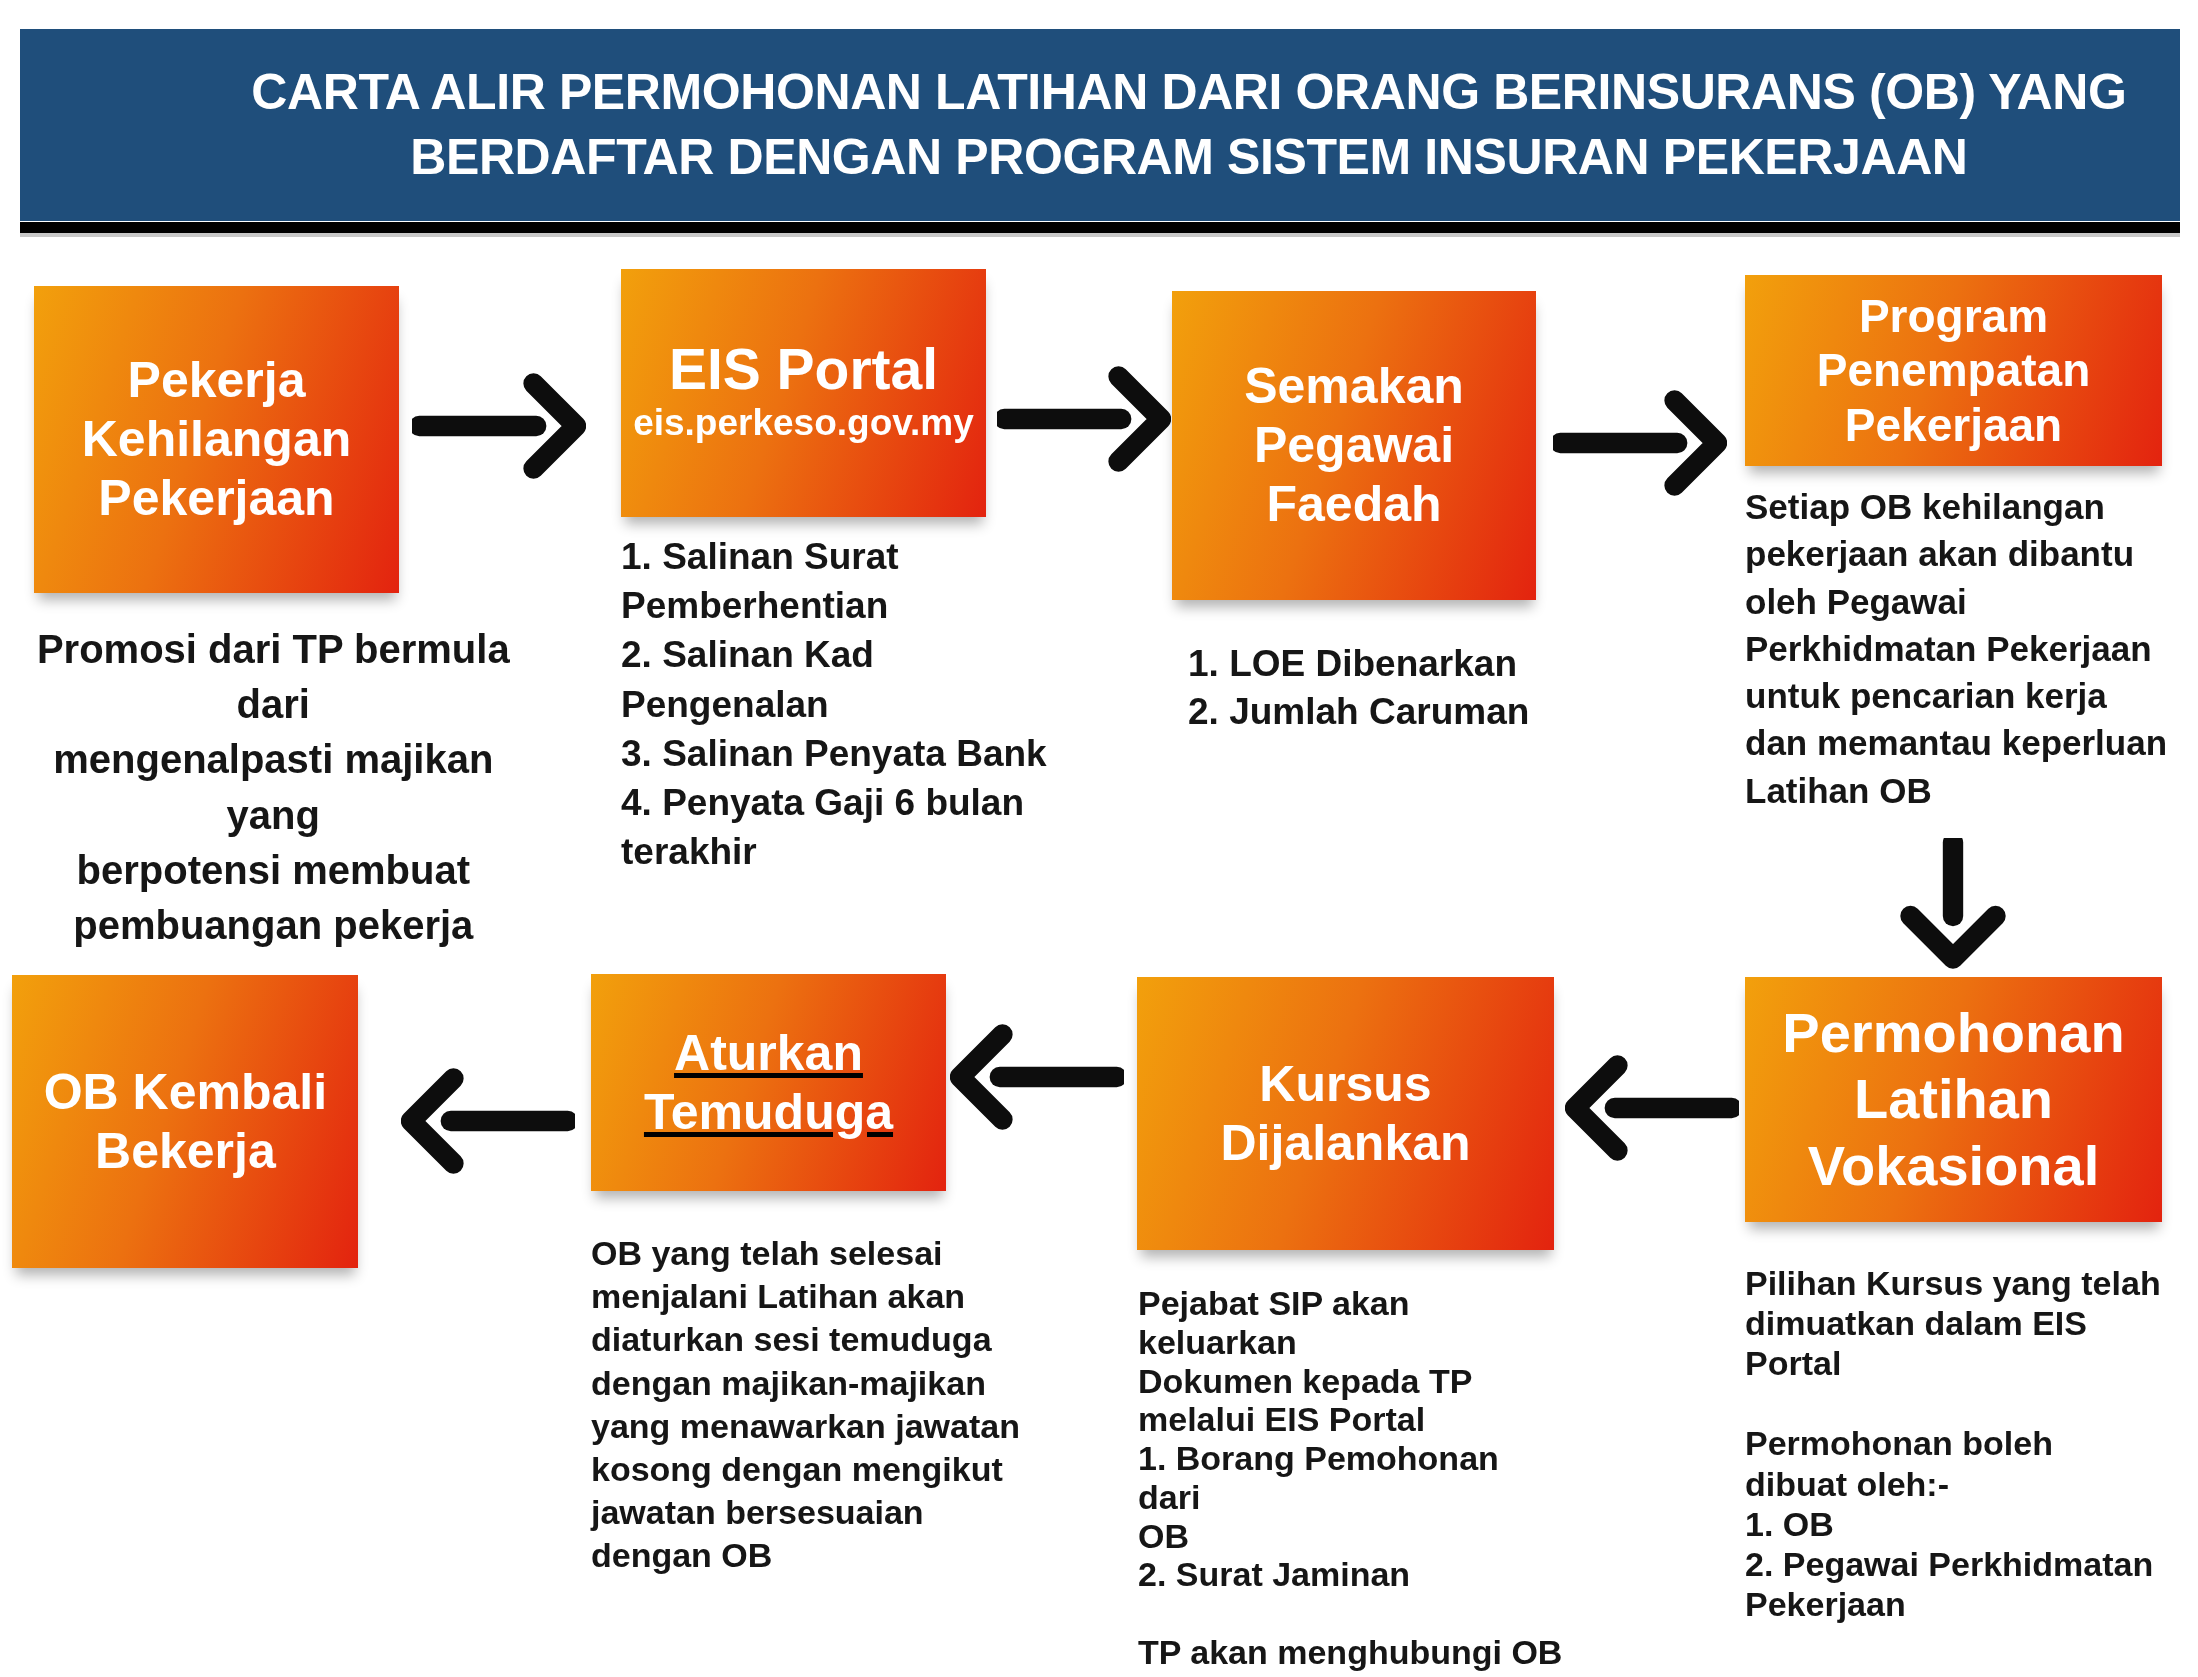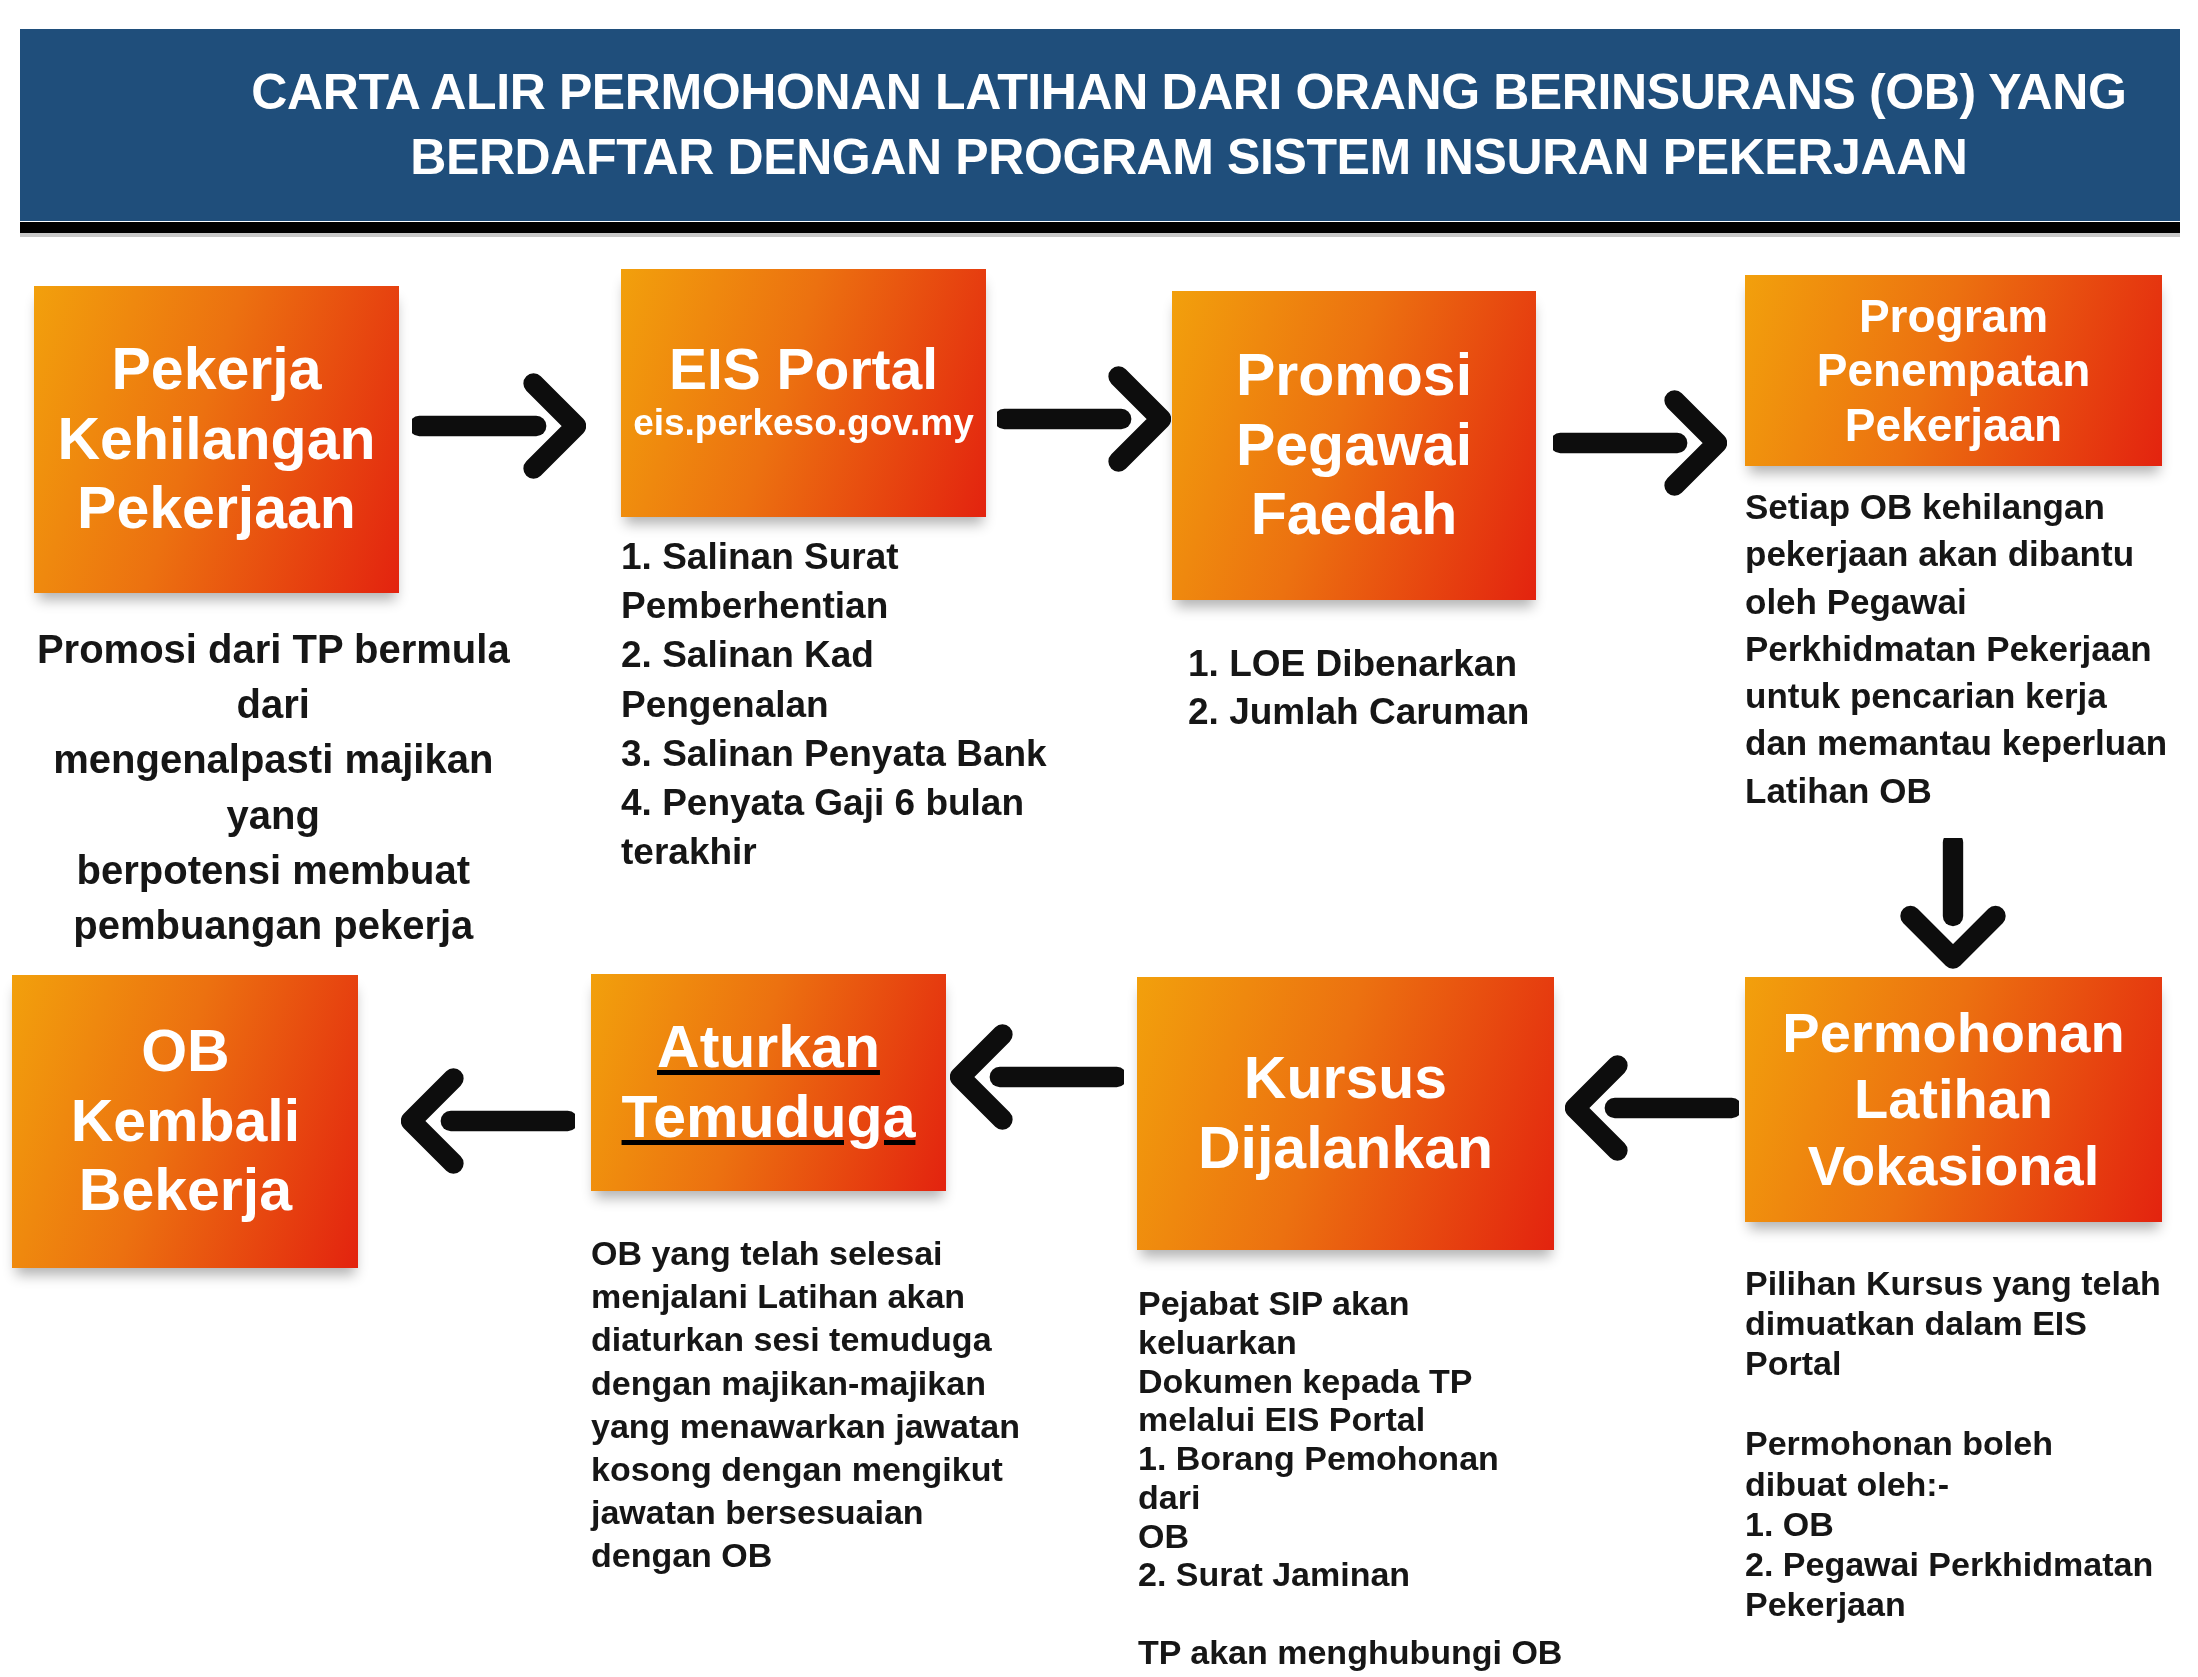--- a/index.html
+++ b/index.html
@@ -55,21 +55,21 @@
     box-shadow: 0px 10.6px 12.4px -3.5px rgba(0,0,0,0.30);
     display: flex;
     flex-direction: column;
     align-items: center;
     justify-content: center;
     text-align: center;
   }
   .node-title {
     color: #ffffff;
     font-weight: 700;
-    font-size: 59px;
+    font-size: 50px;
     line-height: 1.18;
     padding: 0 8.9px;
   }
   .node-subtitle {
     color: #ffffff;
     font-weight: 700;
     font-size: 37px;
     line-height: 1.25;
   }
   .node1 { left: 34px;   top: 286px;  width: 365px; height: 307px; }
@@ -125,21 +125,21 @@
   <section class="node node1">
     <div class="node-title">Pekerja Kehilangan Pekerjaan</div>
   </section>
 
   <section class="node node2">
     <div class="node-title">EIS Portal</div>
     <div class="node-subtitle">eis.perkeso.gov.my</div>
   </section>
 
   <section class="node node3">
-    <div class="node-title">Promosi Pegawai Faedah</div>
+    <div class="node-title">Semakan Pegawai Faedah</div>
   </section>
 
   <section class="node node4">
     <div class="node-title">Program Penempatan Pekerjaan</div>
   </section>
 
   <section class="node node5">
     <div class="node-title">Permohonan Latihan Vokasional</div>
   </section>
 

